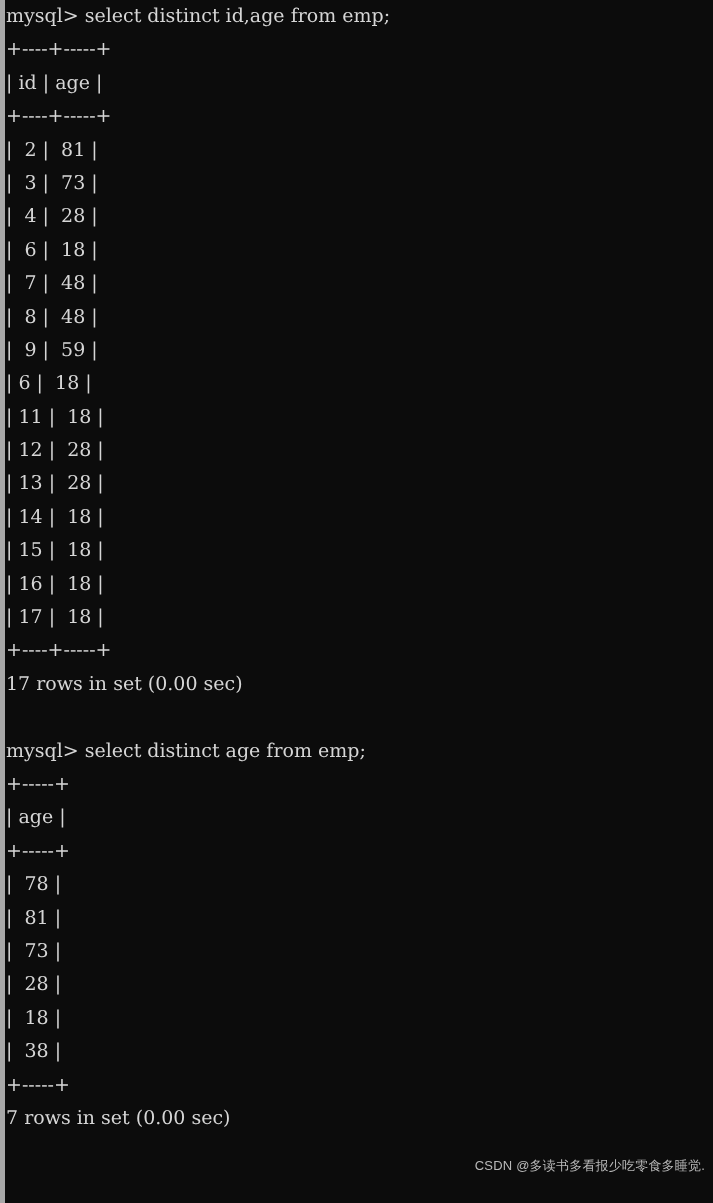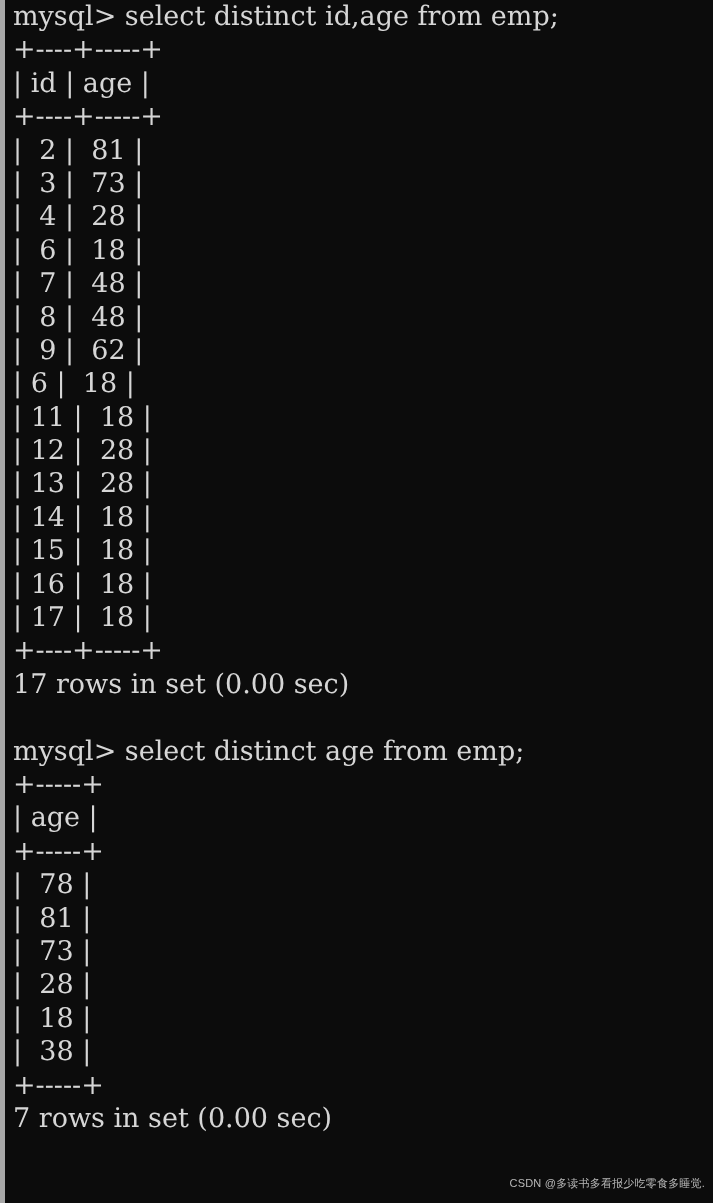--- a/index.html
+++ b/index.html
@@ -41,39 +41,39 @@
     position: absolute;
     left: 5px;
     top: 0;
     width: 708px;
     height: 1203px;
     padding: 0;
     box-sizing: border-box;
   }
   .line {
     font-family: "DejaVu Serif", "Liberation Serif", serif;
-    font-size: 27px;
+    font-size: 19px;
     line-height: 33.4px;
     height: 33.4px;
     color: #d6d6d6;
     white-space: pre;
     letter-spacing: 0px;
-    padding-left: 8px;
+    padding-left: 1px;
     text-rendering: geometricPrecision;
   }
   .line.blank {
     color: transparent;
   }
   
   #watermark {
     position: absolute;
     right: 8px;
-    bottom: 12px;
+    bottom: 28px;
     font-family: "Liberation Sans", "DejaVu Sans", sans-serif;
-    font-size: 11px;
+    font-size: 13px;
     color: #b9b9b9;
     white-space: pre;
     letter-spacing: 0.2px;
   }
 </style>
 </head>
 <body>
 
 <div id="terminal">
 
@@ -85,21 +85,21 @@
       <div class="line">mysql&gt; select distinct id,age from emp;</div>
       <div class="line">+----+-----+</div>
       <div class="line">| id | age |</div>
       <div class="line">+----+-----+</div>
       <div class="line">|  2 |  81 |</div>
       <div class="line">|  3 |  73 |</div>
       <div class="line">|  4 |  28 |</div>
       <div class="line">|  6 |  18 |</div>
       <div class="line">|  7 |  48 |</div>
       <div class="line">|  8 |  48 |</div>
-      <div class="line">|  9 |  62 |</div>
+      <div class="line">|  9 |  59 |</div>
       <div class="line">| 6 |  18 |</div>
       <div class="line">| 11 |  18 |</div>
       <div class="line">| 12 |  28 |</div>
       <div class="line">| 13 |  28 |</div>
       <div class="line">| 14 |  18 |</div>
       <div class="line">| 15 |  18 |</div>
       <div class="line">| 16 |  18 |</div>
       <div class="line">| 17 |  18 |</div>
       <div class="line">+----+-----+</div>
       <div class="line">17 rows in set (0.00 sec)</div>

